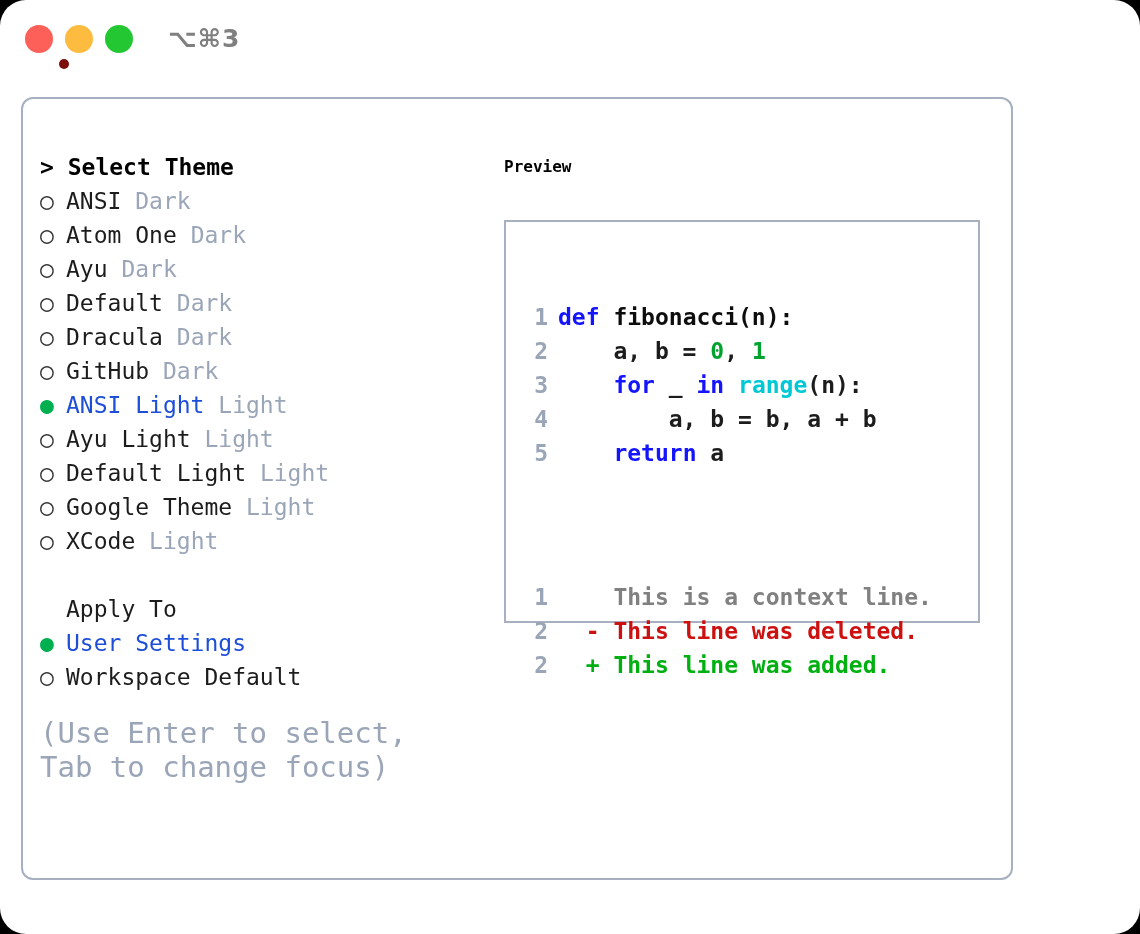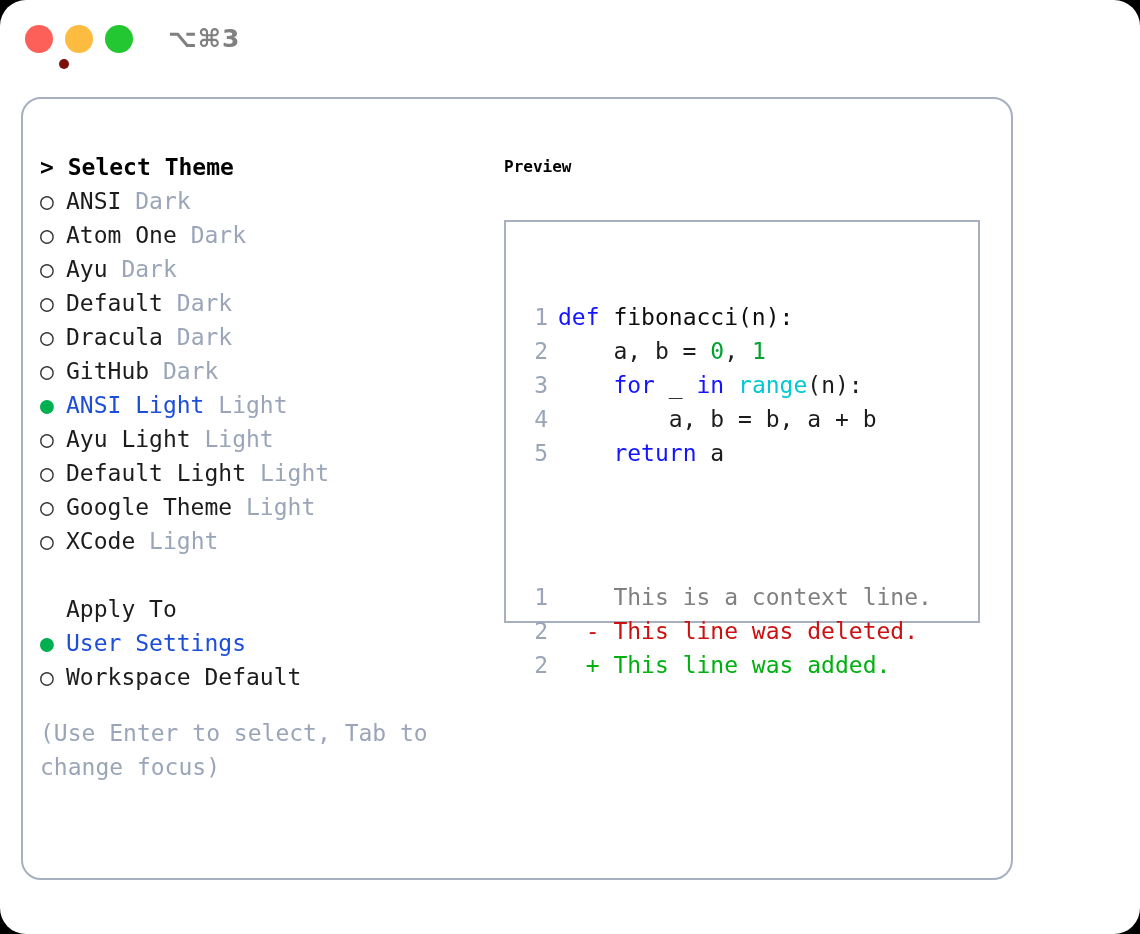--- a/index.html
+++ b/index.html
@@ -63,21 +63,21 @@
   }
 
   
   #panel {
     position: absolute;
     left: 21px;
     top: 97px;
     width: 992px;
     height: 783px;
     border: 2px solid #a6b0c0;
-    border-radius: 20px;
+    border-radius: 12px;
     box-sizing: border-box;
     background: #ffffff;
   }
 
   #cols {
     position: absolute;
     left: 0; top: 0;
     width: 100%;
     height: 100%;
   }
@@ -108,21 +108,21 @@
   }
   .bullet-on  { color: #00b050; }
   .bullet-off { color: #3a3a3a; }
   .name-sel   { color: #1d4ed8; }
   .tag {
     color: #9aa5b8;
   }
   .spacer { height: 34px; }
   #help {
     margin-top: 22px;
-    font-size: 23px;
+    font-size: 29px;
     line-height: 34px;
     color: #9aa5b8;
     width: 420px;
     white-space: pre-wrap;
   }
 
   
   #right-col {
     position: absolute;
     left: 481px;
@@ -137,20 +137,21 @@
     white-space: pre;
   }
   #preview-box {
     margin-top: 36px;
     width: 476px;
     height: 403px;
     border: 2px solid #a6b0c0;
     box-sizing: border-box;
     background: #ffffff;
     position: relative;
+    font-weight: bold;
   }
   #code-area {
     position: absolute;
     left: 14px;
     top: 40px;
     white-space: pre;
   }
   .cline {
     height: 34px;
     line-height: 34px;

